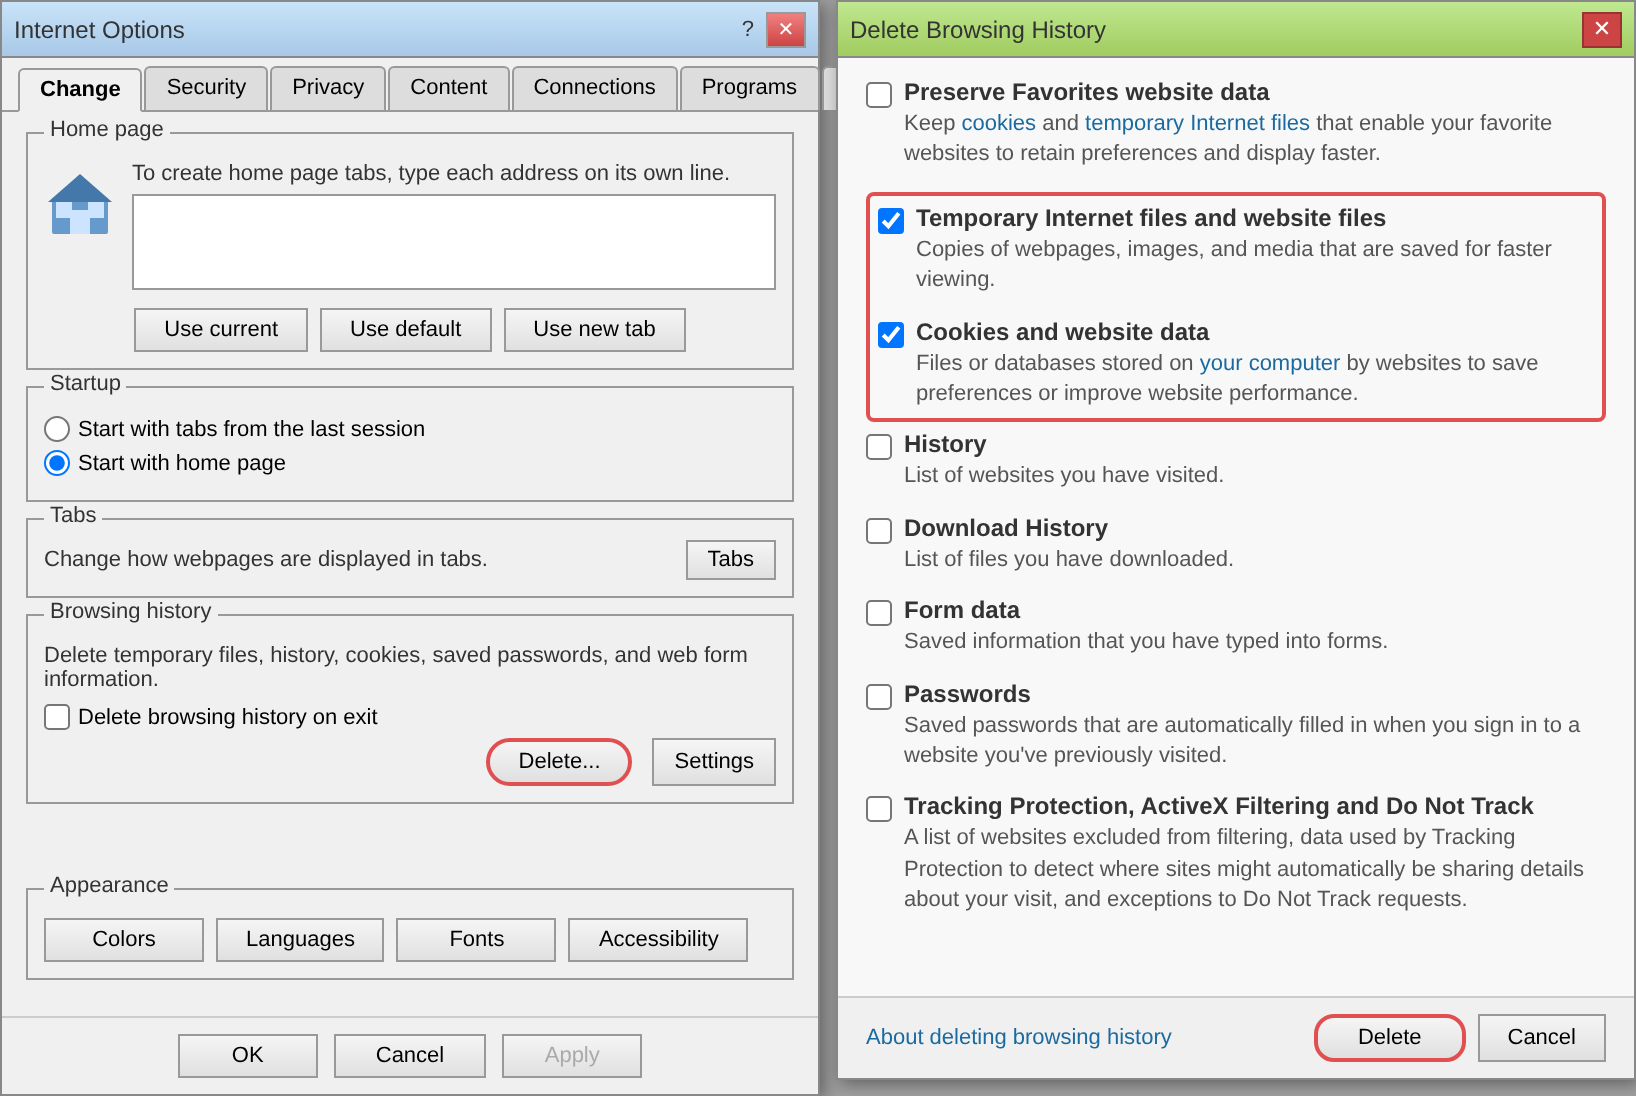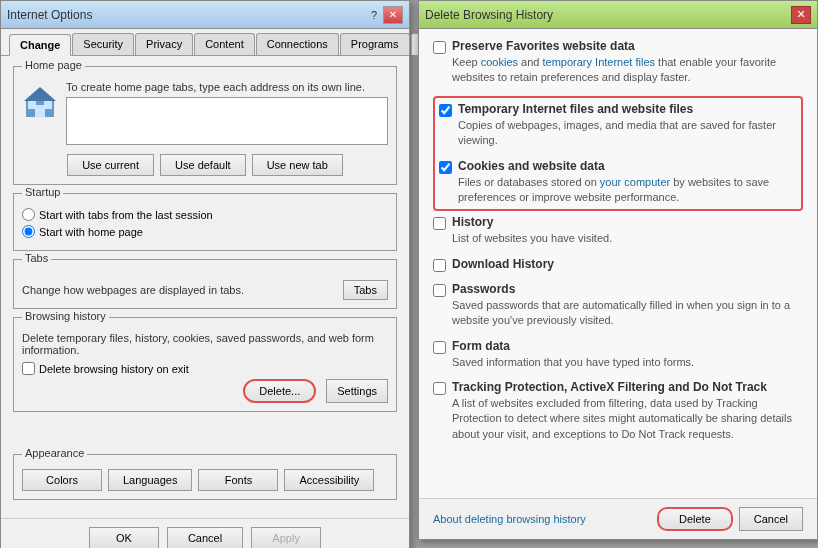--- a/index.html
+++ b/index.html
@@ -197,21 +197,21 @@
 
     .radio-row {
       display: flex;
       align-items: center;
       gap: 4px;
       margin-bottom: 4px;
       font-size: 11px;
     }
 
     .tabs-section {
-      padding-top: 20px;
+      padding-top: 10px;
     }
 
     .tabs-row {
       display: flex;
       align-items: center;
       justify-content: space-between;
     }
 
     .tabs-desc {
       font-size: 11px;
@@ -560,48 +560,49 @@
           <div class="dbh-item-desc">List of websites you have visited.</div>
         </div>
       </div>
     </div>
 
     <div class="dbh-item">
       <div class="dbh-item-row">
         <input type="checkbox" class="dbh-checkbox" style="">
         <div class="dbh-item-content">
           <div class="dbh-item-title">Download History</div>
+          <div class="dbh-item-desc">List of files you have downloaded.</div>
+        </div>
+      </div>
+    </div>
+
+    <div class="dbh-item">
+      <div class="dbh-item-row">
+        <input type="checkbox" class="dbh-checkbox" style="">
+        <div class="dbh-item-content">
+          <div class="dbh-item-title">Form data</div>
+          <div class="dbh-item-desc">Saved information that you have typed into forms.</div>
         </div>
       </div>
     </div>
 
     <div class="dbh-item">
       <div class="dbh-item-row">
         <input type="checkbox" class="dbh-checkbox" style="">
         <div class="dbh-item-content">
           <div class="dbh-item-title">Passwords</div>
           <div class="dbh-item-desc">Saved passwords that are automatically filled in when you sign in to a website you've previously visited.</div>
         </div>
       </div>
     </div>
 
     <div class="dbh-item">
       <div class="dbh-item-row">
         <input type="checkbox" class="dbh-checkbox" style="">
         <div class="dbh-item-content">
-          <div class="dbh-item-title">Form data</div>
-          <div class="dbh-item-desc">Saved information that you have typed into forms.</div>
-        </div>
-      </div>
-    </div>
-
-    <div class="dbh-item">
-      <div class="dbh-item-row">
-        <input type="checkbox" class="dbh-checkbox" style="">
-        <div class="dbh-item-content">
           <div class="dbh-item-title">Tracking Protection, ActiveX Filtering and Do Not Track</div>
           <div class="dbh-item-desc">A list of websites excluded from filtering, data used by Tracking Protection to detect where sites might automatically be sharing details about your visit, and exceptions to Do Not Track requests.</div>
         </div>
       </div>
     </div>
 
   </div>
 
   <div class="dbh-footer">
     <span class="dbh-link">About deleting browsing history</span>

